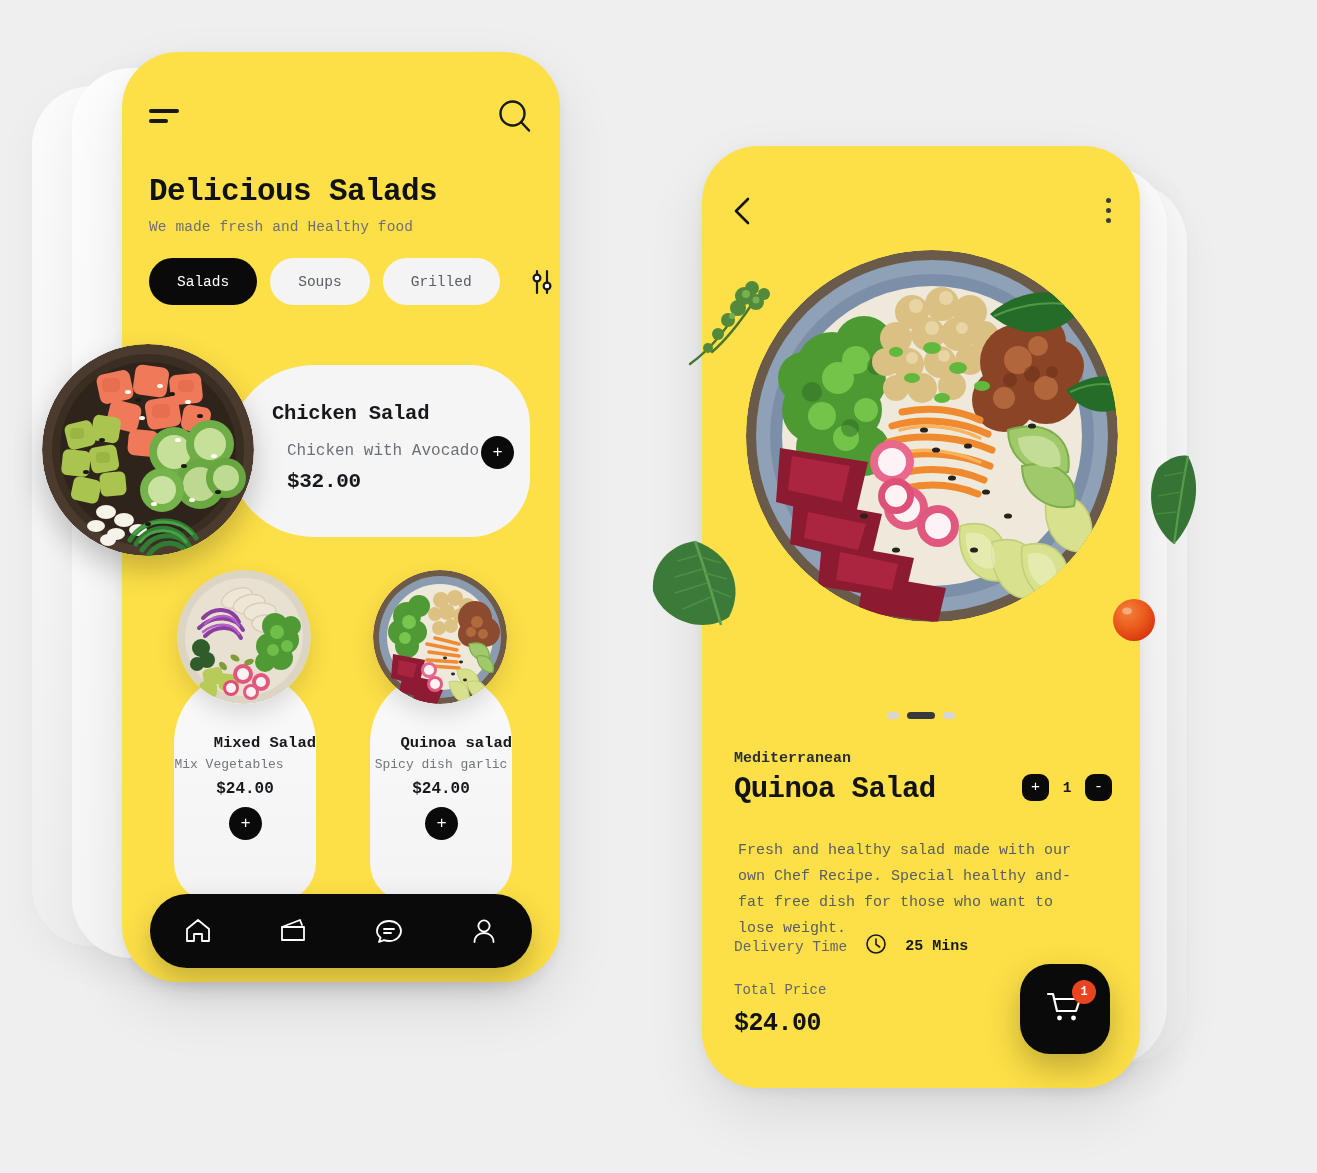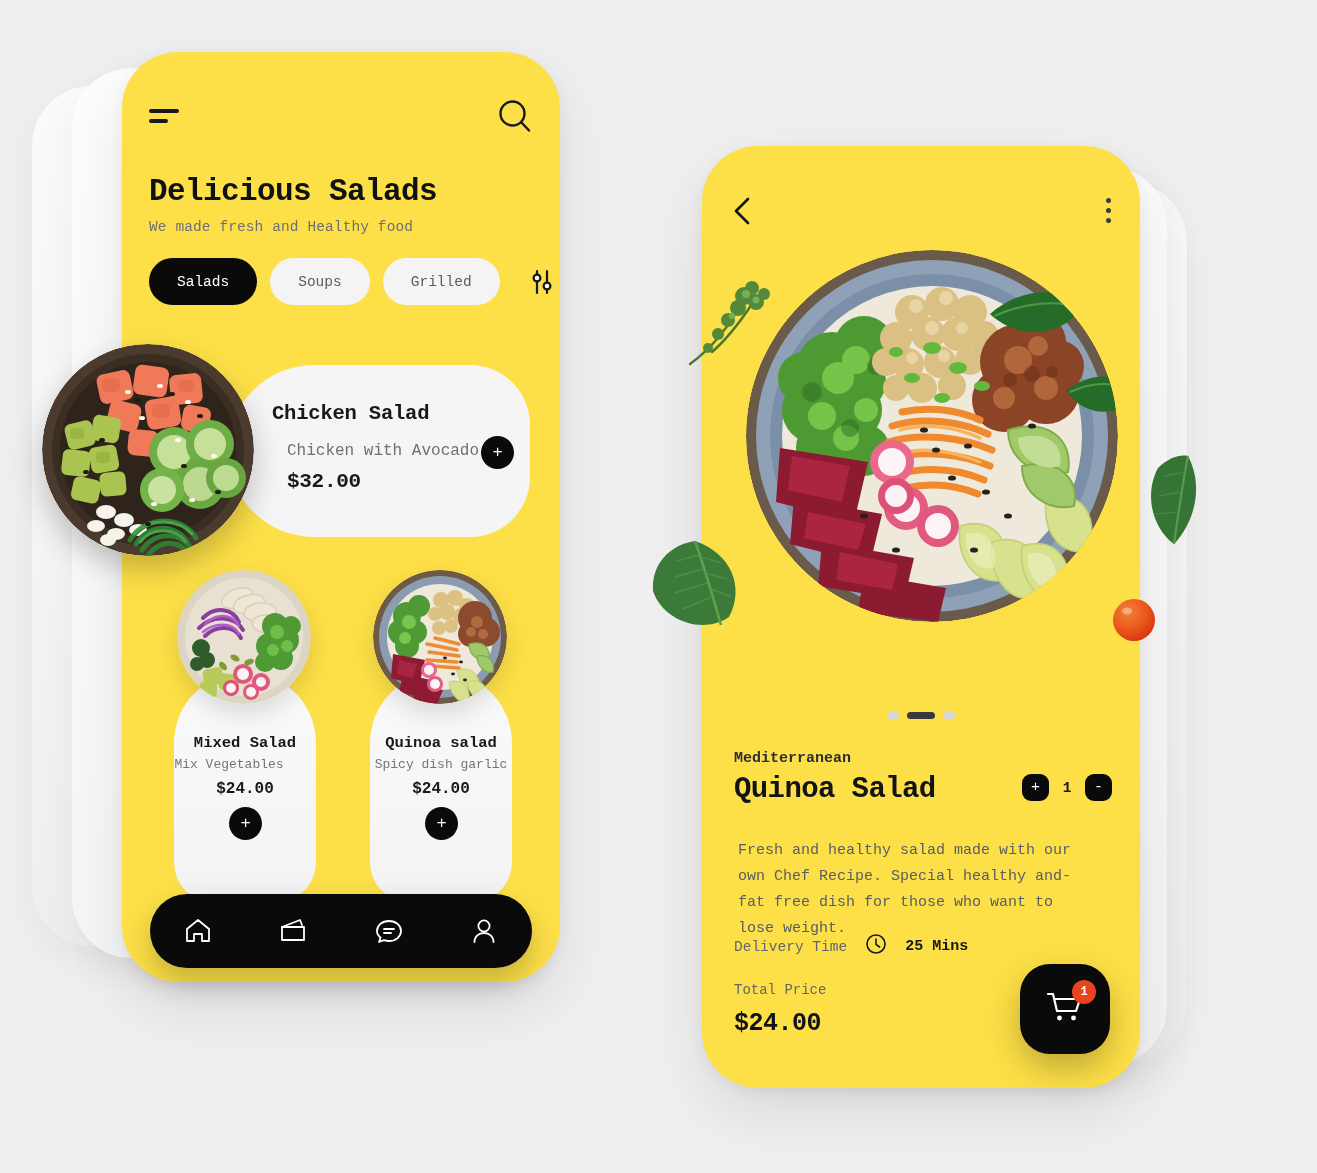--- a/index.html
+++ b/index.html
@@ -89,21 +89,21 @@
     border-radius: 72px 72px 40px 40px;
   }
   .sm-card.a { left: 52px;  top: 620px; }
   .sm-card.b { left: 248px; top: 620px; }
   .sm-bowl {
     position: absolute; width: 134px; height: 134px; border-radius: 50%; overflow: hidden;
     box-shadow: 0 10px 24px rgba(0,0,0,.13);
   }
   .sm-bowl.a { left: 55px;  top: 518px; }
   .sm-bowl.b { left: 251px; top: 518px; }
-  .sm-name  { position: absolute; width: 142px; text-align: center; font-size: 15.5px; font-weight: 700; color: #16181c; }
+  .sm-name  { position: absolute; width: 142px; text-align: right; font-size: 15.5px; font-weight: 700; color: #16181c; }
   .sm-desc  { position: absolute; width: 142px; text-align: center; font-size: 13px; color: #72767c; }
   .sm-price { position: absolute; width: 142px; text-align: center; font-size: 16px; font-weight: 700; color: #16181c; }
   .sm-name.a  { left: 52px;  top: 682px; }  .sm-name.b  { left: 248px; top: 682px; }
   .sm-desc.a  { left: 36px;  top: 705px; }  .sm-desc.b  { left: 248px; top: 705px; }
   .sm-price.a { left: 52px;  top: 728px; }  .sm-price.b { left: 248px; top: 728px; }
   .sm-add.a { left: 107px; top: 755px; }    .sm-add.b { left: 303px; top: 755px; }
 
   
   .bottom-nav {
     position: absolute; left: 28px; top: 842px; width: 382px; height: 74px;

